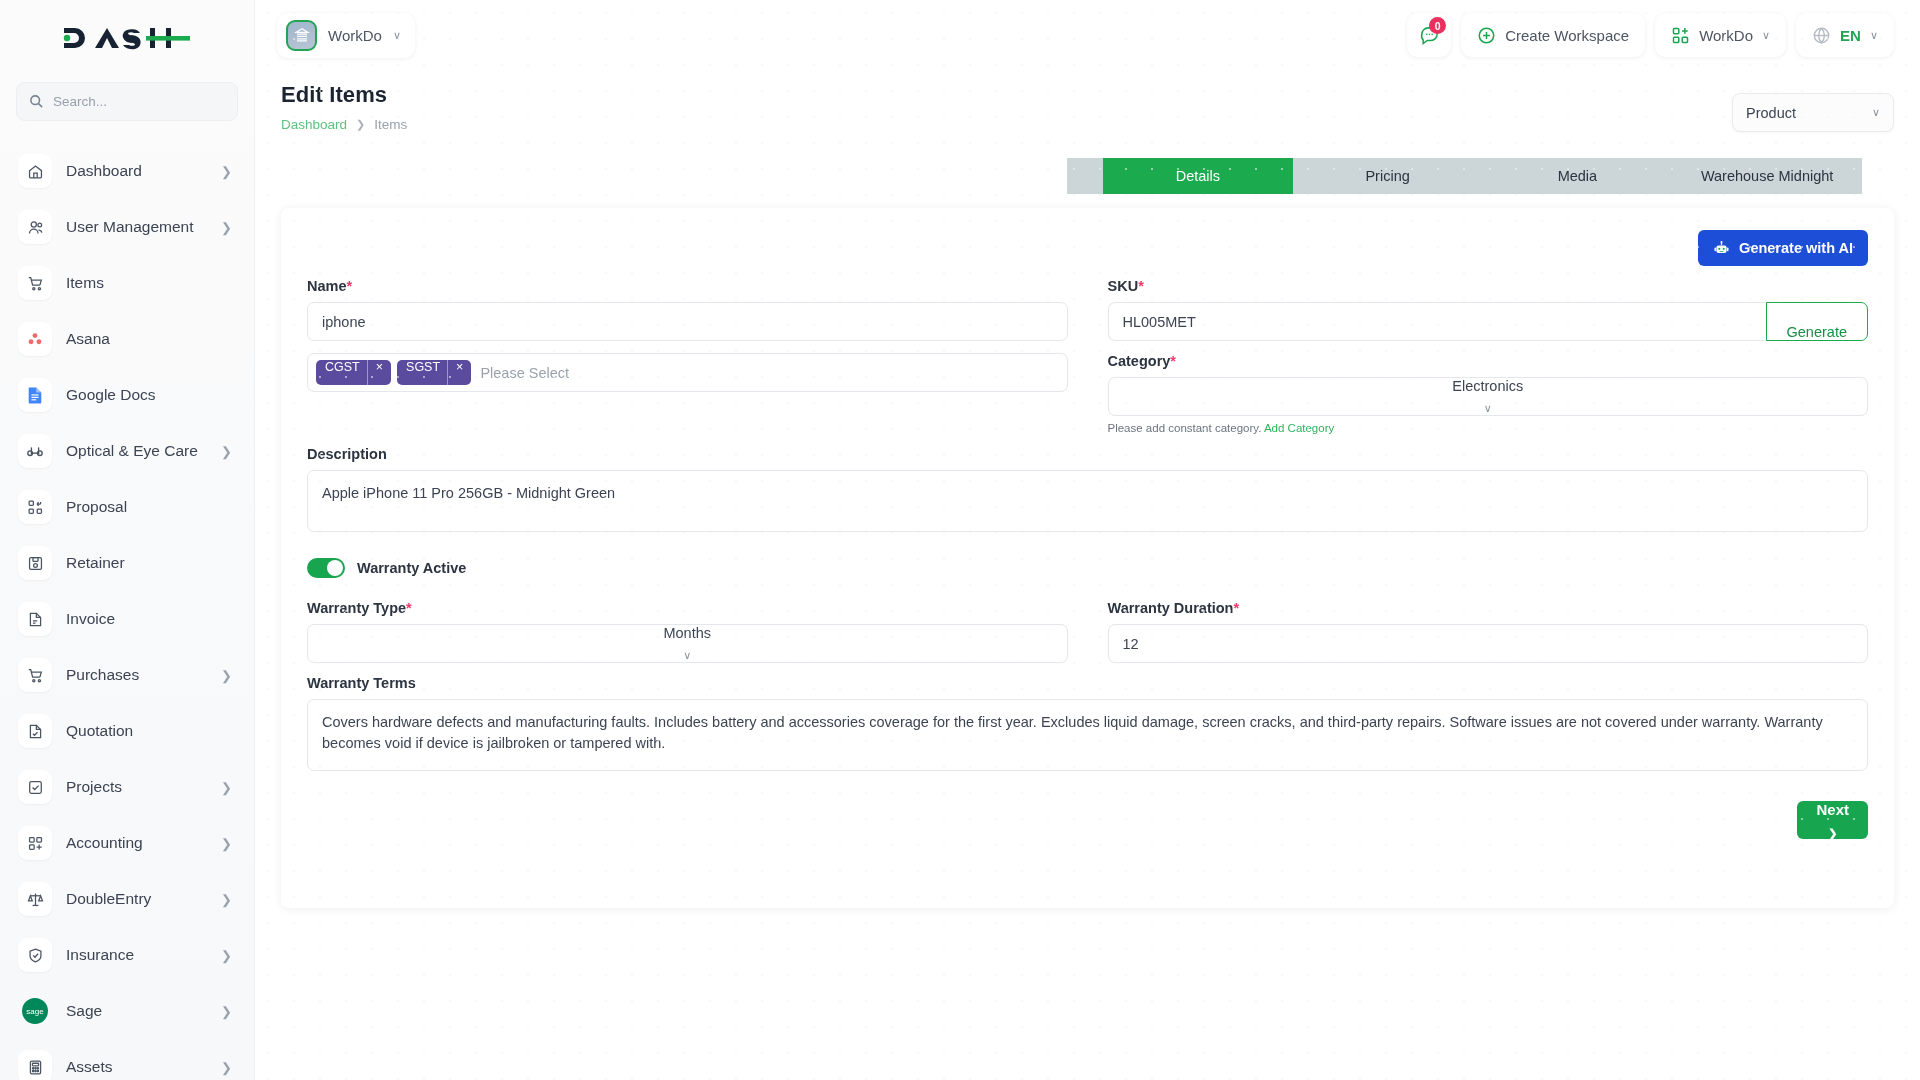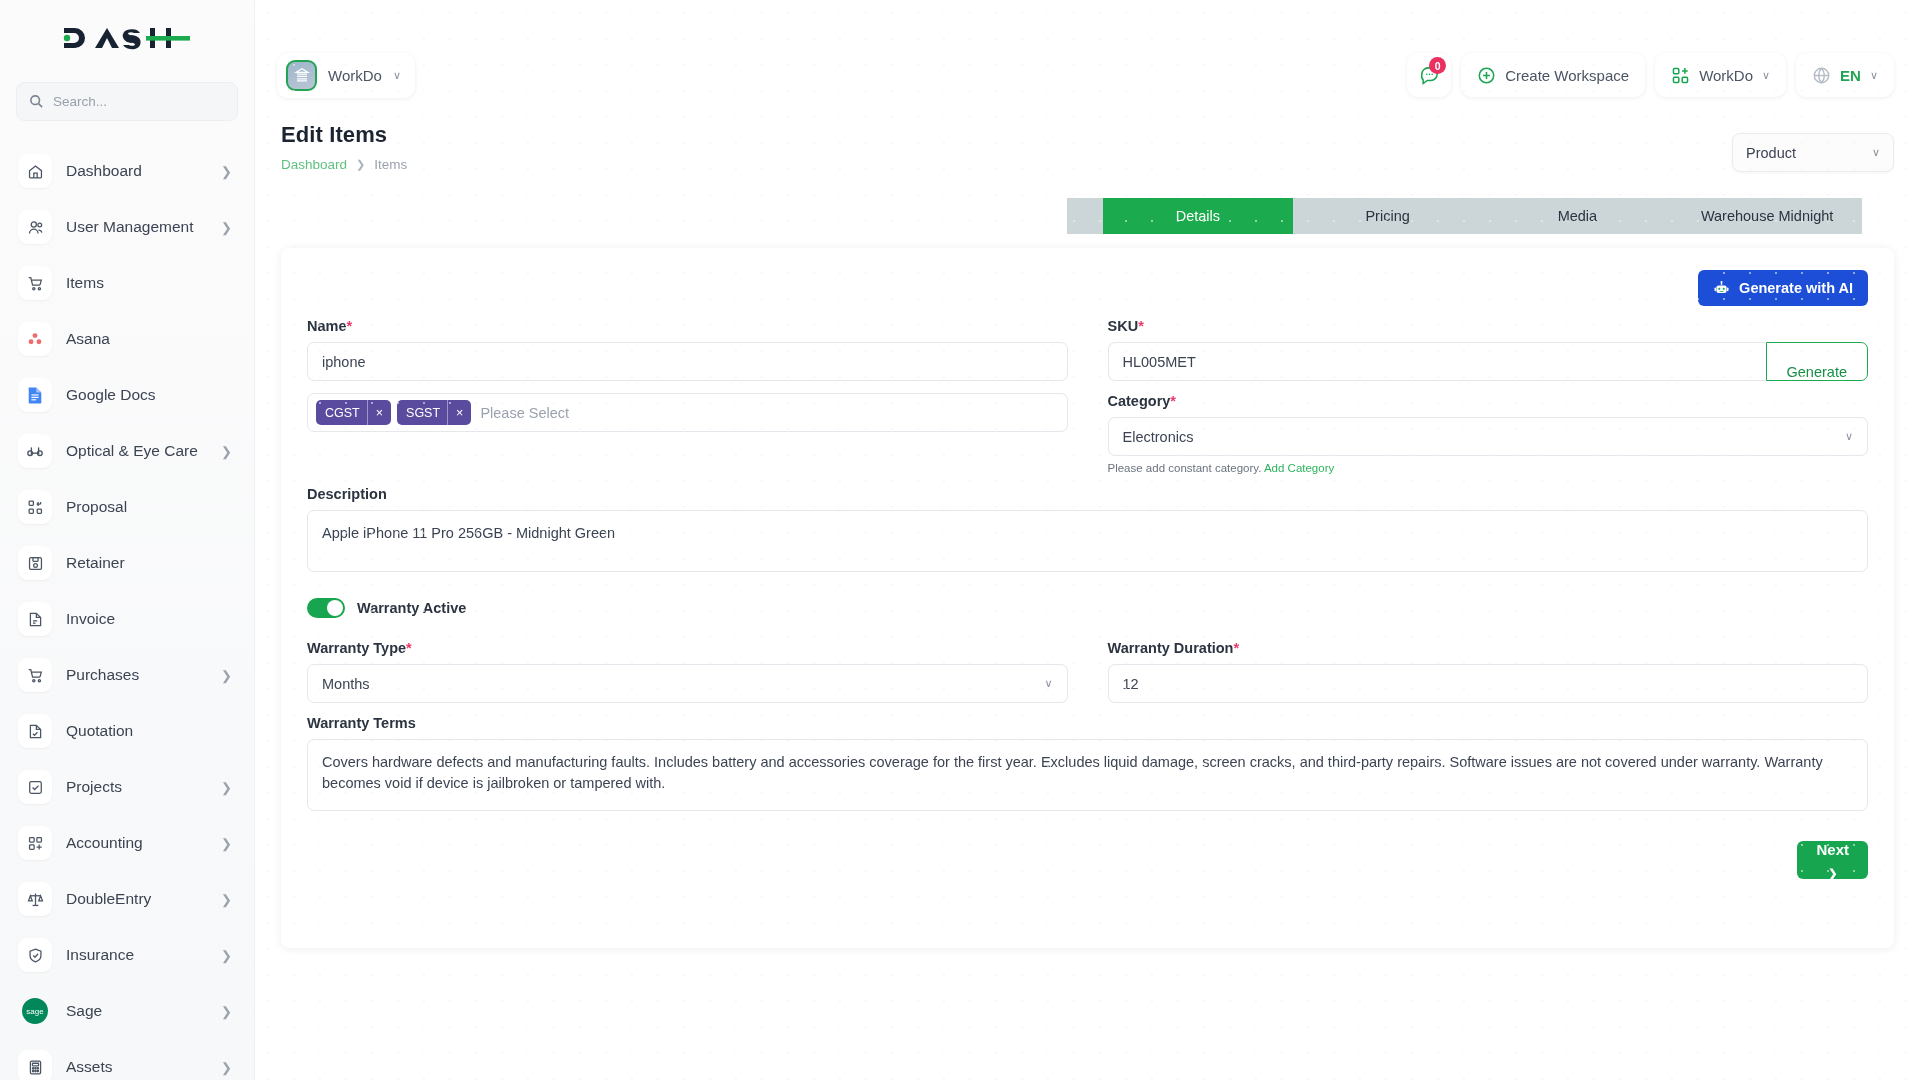--- a/index.html
+++ b/index.html
@@ -50,21 +50,21 @@
     white-space: nowrap; overflow: hidden;
   }
   .chev { color: #9aa2ad; font-size: 13px; line-height: 1; }
   .chev.hidden { visibility: hidden; }
 
   
   #main { flex: 1 1 auto; height: 1080px; position: relative; background:#fff; overflow: hidden; }
 
   
   #topbar {
-    height: 70px; display: flex; align-items: center; padding: 0 26px 0 22px; gap: 10px; margin-top: 40px;
+    height: 70px; display: flex; align-items: center; padding: 0 26px 0 22px; gap: 10px;
   }
   .ws-pill {
     display: flex; align-items: center; gap: 11px;
     background: #fff; border-radius: 11px; padding: 7px 14px 7px 9px;
     box-shadow: 0 1px 4px rgba(22,34,51,.07);
   }
   .ws-logo {
     width: 31px; height: 31px; border-radius: 9px;
     border: 2px solid #23a455; background: linear-gradient(160deg,#9fb6cc,#b9c6d4);
     display: flex; align-items: center; justify-content: center;
@@ -151,32 +151,32 @@
     height: 39px; padding: 0 20px; border: 1px solid #1bab4e; border-radius: 0 7px 7px 0;
     background: #fff; color: #158f45; font-size: 14.5px; cursor: pointer;
     display: flex; align-items: flex-end;
   }
 
   .tagbox {
     width: 100%; min-height: 39px; border: 1px solid #e4e7eb; border-radius: 7px;
     display: flex; align-items: center; gap: 6px; padding: 0 8px;
   }
   .tag {
-    display: flex; align-items: center; background: #5a4b9e; color: #fff;
+    display: flex; background: #5a4b9e; color: #fff;
     border-radius: 5px; height: 25px; font-size: 12.5px; overflow: hidden;
   }
   .tag .t-txt { padding: 0 7px 0 9px; }
   .tag .t-div { width: 1px; height: 25px; background: rgba(255,255,255,.42); }
   .tag .t-x { padding: 0 8px; cursor: pointer; font-size: 12.5px; }
   .tag-ph { color: #9aa2ad; font-size: 14.5px; padding-left: 3px; }
 
   .sel {
     width: 100%; height: 39px; border: 1px solid #e4e7eb; border-radius: 7px;
     display: flex; align-items: center; justify-content: space-between;
-    padding: 0 14px; font-size: 14.5px; color: #3c4453; background: #fff; cursor: pointer;
+    padding: 0 14px; font-size: 14.5px; color: #3c4453; background: #fff; cursor: pointer; flex-direction: column;
   }
   .helper { font-size: 11.5px; color: #6b7380; margin-top: 6px; }
   .helper a { color: #2fb35f; text-decoration: none; }
 
   .ta {
     width: 100%; height: 62px; border: 1px solid #e4e7eb; border-radius: 7px;
     padding: 12px 14px; font-size: 14.5px; color: #3c4453; resize: none;
     font-family: "Liberation Sans", sans-serif; outline: none; line-height: 1.45;
   }
   .ta.tall { height: 72px; }

